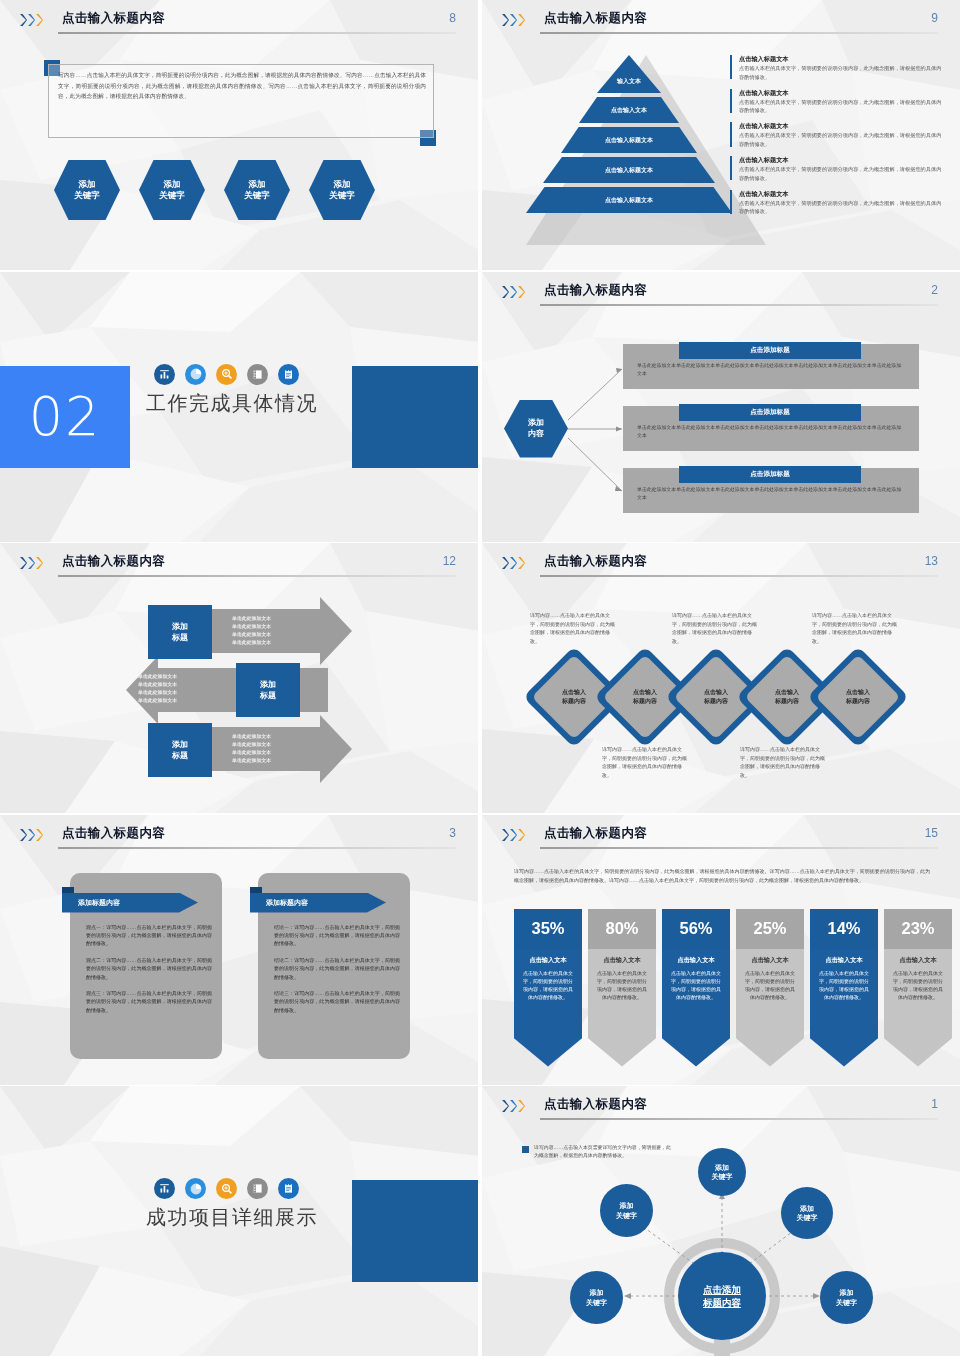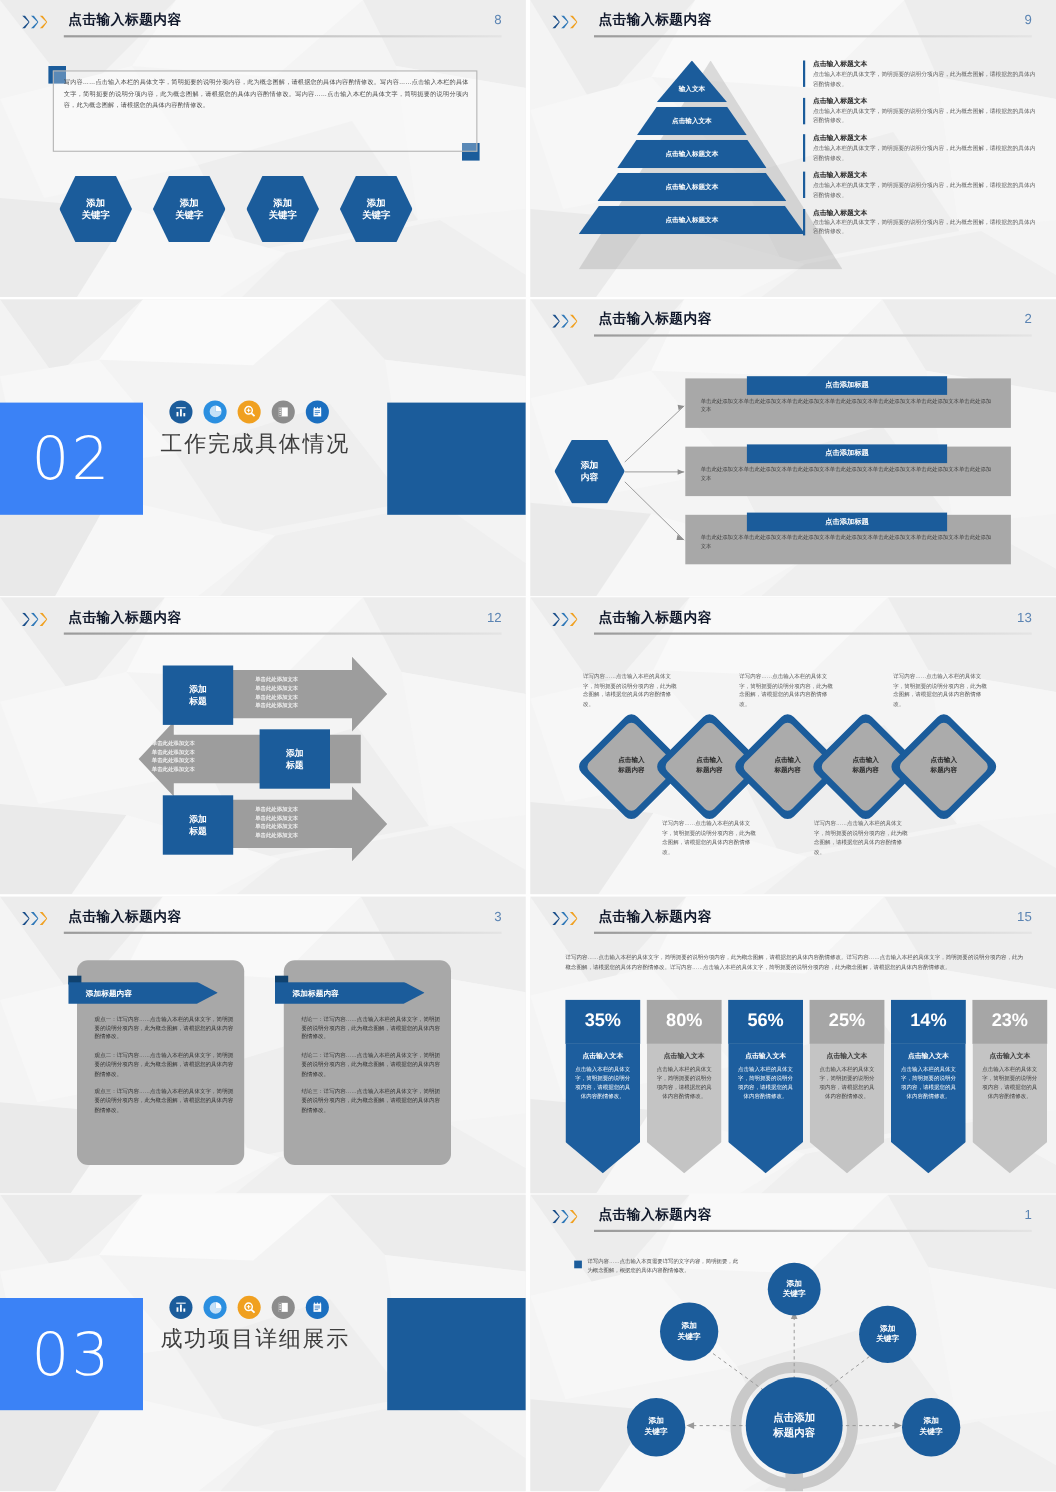--- a/index.html
+++ b/index.html
@@ -789,23 +789,20 @@
         <polygon points="130,0 300,0 230,60 90,55" fill="#fafafa"></polygon>
         <polygon points="300,0 478,0 478,70 350,55" fill="#ececec"></polygon>
         <polygon points="0,70 90,55 160,140 20,160" fill="#f7f7f7"></polygon>
         <polygon points="160,140 300,95 370,185 210,215" fill="#eeeeee"></polygon>
         <polygon points="350,55 478,70 478,180 370,185" fill="#f6f6f6"></polygon>
         <polygon points="0,160 100,180 60,270 0,270" fill="#e9e9e9"></polygon>
         <polygon points="100,180 250,215 180,270 50,270" fill="#f7f7f7"></polygon>
         <polygon points="250,215 400,185 478,240 478,270 200,270" fill="#efefef"></polygon>
       </svg>
     </div>
-    <div class="sec-left">
-      <span>03</span>
-    </div>
     <div class="sec-right"></div>
     <div class="sec-icons">
       <div class="ic" style="background:#1b5c9b">
         <svg width="11" height="11" viewBox="0 0 11 11">
             <rect x="1.5" y="5.5" width="1.7" height="4" fill="#fff"></rect>
             <rect x="4.6" y="3" width="1.7" height="6.5" fill="#fff"></rect>
             <rect x="7.7" y="6.5" width="1.7" height="3" fill="#fff"></rect>
             <rect x="1.2" y="1.2" width="8.6" height="1" fill="#fff"></rect>
           </svg>
       </div>
@@ -890,21 +887,21 @@
       <line x1="205" y1="210" x2="145" y2="210" stroke="#9a9a9a" stroke-width=".9" stroke-dasharray="3 3"></line>
       <line x1="275" y1="210" x2="335" y2="210" stroke="#9a9a9a" stroke-width=".9" stroke-dasharray="3 3"></line>
       <polygon points="240,106 237,113 243,113" fill="#9a9a9a"></polygon>
       <polygon points="158,137 163,143 166,137" fill="#9a9a9a"></polygon>
       <polygon points="320,137 312,137 315,143" fill="#9a9a9a"></polygon>
       <polygon points="142,210 149,207 149,213" fill="#9a9a9a"></polygon>
       <polygon points="338,210 331,207 331,213" fill="#9a9a9a"></polygon>
     </svg>
     <div class="s17-handle" style="left:232px; top:246px; height:28px;"></div>
     <div class="s17-ring" style="left:182px; top:152px; width:116px; height:116px;"></div>
-    <div class="bub center" style="left:196px; top:166px; width:88px; height:88px;">
+    <div class="bub center" style="left:196px; top:166px; width:88px; height:88px;text-decoration:underline;">
       <span>点击添加</span>
       <span>标题内容</span>
     </div>
     <div class="bub" style="left:216px; top:62px; width:48px; height:48px;">
       <span>添加</span>
       <span>关键字</span>
     </div>
     <div class="bub" style="left:118px; top:98px; width:53px; height:53px;">
       <span>添加</span>
       <span>关键字</span>

